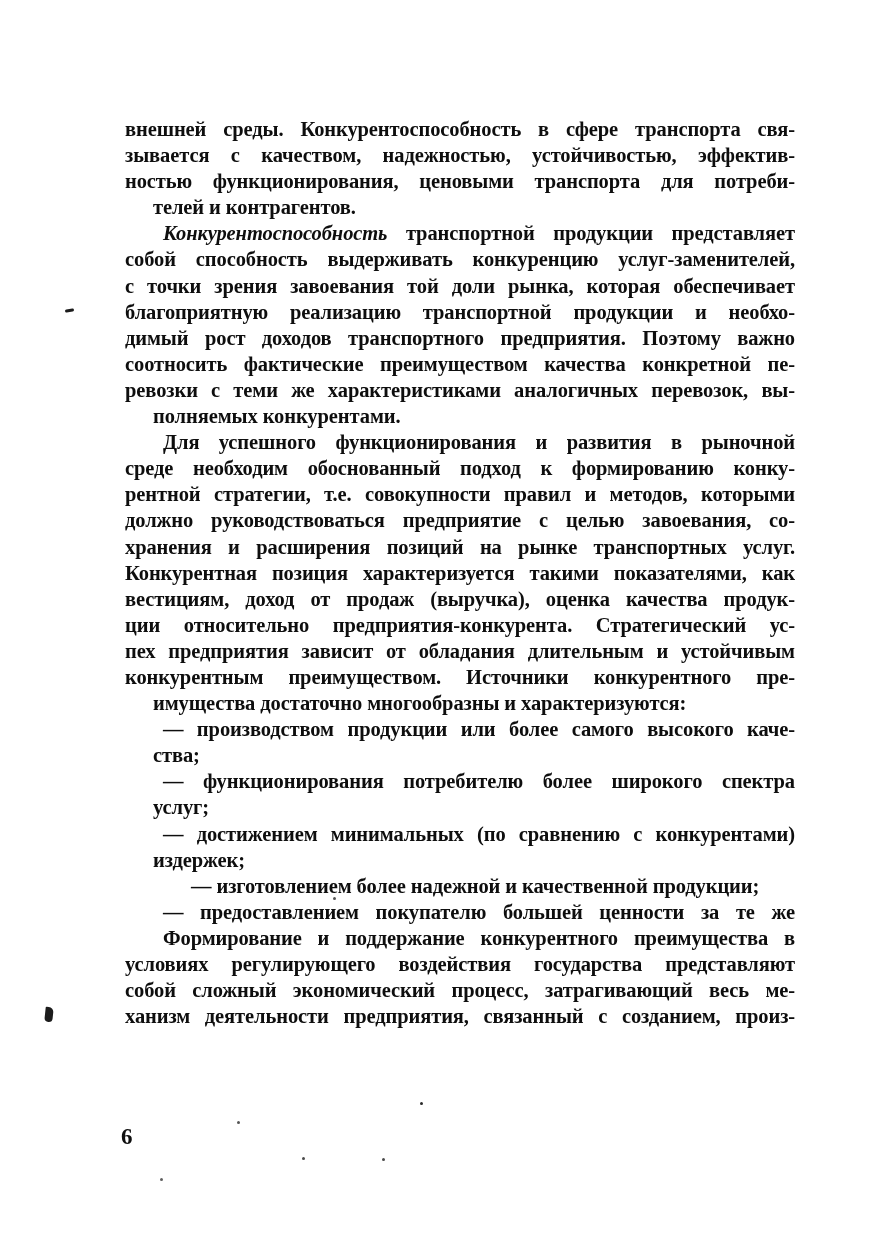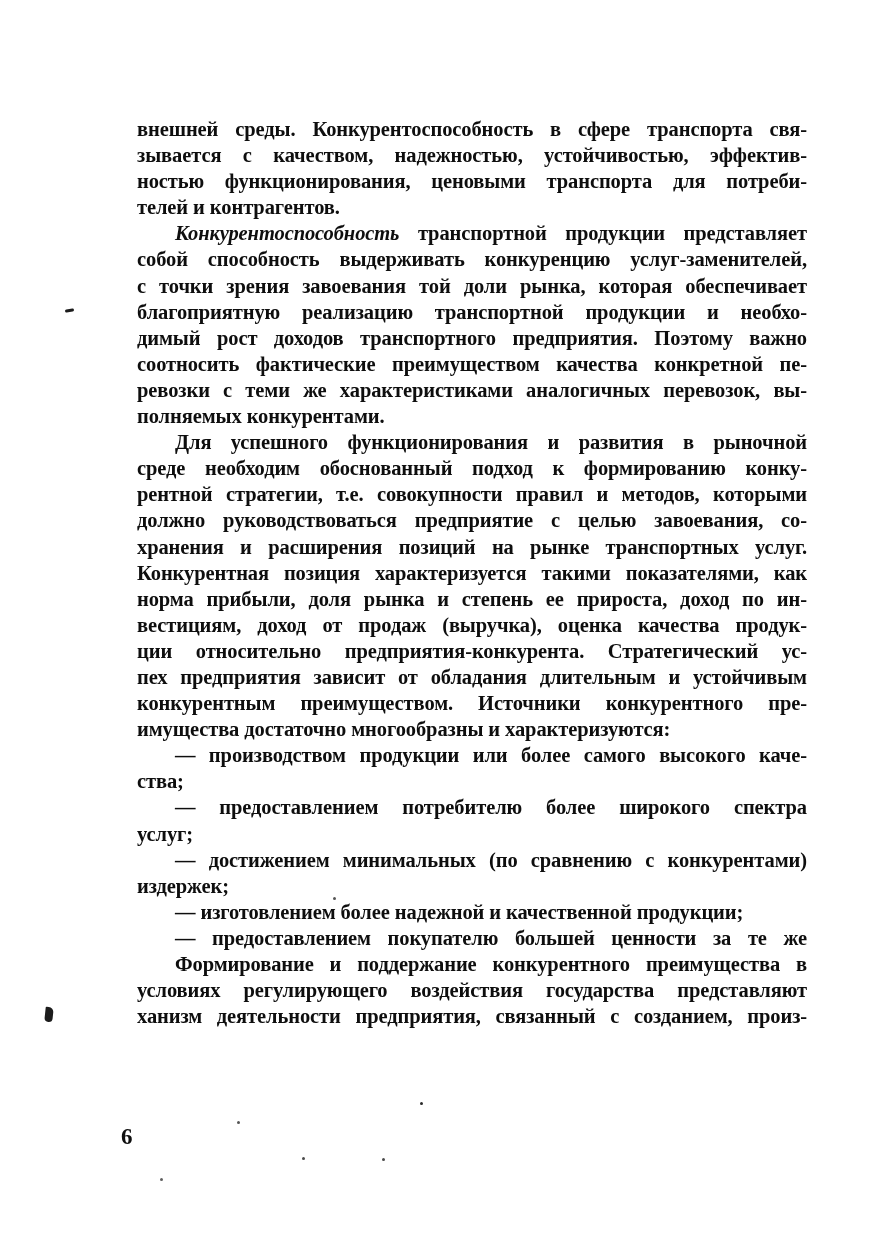--- a/index.html
+++ b/index.html
@@ -10,41 +10,42 @@
   body {
     position: relative;
     width: 881px;
     height: 1244px;
     overflow: hidden;
     font-family: "Liberation Serif", "DejaVu Serif", serif;
     color: #0e0e0e;
   }
   .text-column {
     position: absolute;
-    left: 137px;
+    left: 125px;
     top: 116px;
     width: 670px;
   }
   .para {
     margin: 0;
     padding: 0;
   }
   .line {
     height: 26.1px;
     line-height: 26.1px;
     font-size: 20.5px;
     font-weight: 600;
     letter-spacing: -0.1px;
     white-space: normal;
     text-align: justify;
     text-align-last: justify;
     overflow: hidden;
   }
   .line.last {
     text-align-last: left;
+    margin-left: 28px;
   }
   .line.indent {
     padding-left: 38px;
   }
   .line i {
   }
   .page-number {
     position: absolute;
     left: 121px;
     top: 1122px;
@@ -101,48 +102,48 @@
       <div class="line">ревозки с теми же характеристиками аналогичных перевозок, вы-</div>
       <div class="line last">полняемых конкурентами.</div>
     </div>
     <div class="para">
       <div class="line indent">Для успешного функционирования и развития в рыночной</div>
       <div class="line">среде необходим обоснованный подход к формированию конку-</div>
       <div class="line">рентной стратегии, т.е. совокупности правил и методов, которыми</div>
       <div class="line">должно руководствоваться предприятие с целью завоевания, со-</div>
       <div class="line">хранения и расширения позиций на рынке транспортных услуг.</div>
       <div class="line">Конкурентная позиция характеризуется такими показателями, как</div>
-      <div class="line">норма прибыли, доля рынка и степень ее прироста, доход по ин-</div>
       <div class="line">вестициям, доход от продаж (выручка), оценка качества продук-</div>
       <div class="line">ции относительно предприятия-конкурента. Стратегический ус-</div>
       <div class="line">пех предприятия зависит от обладания длительным и устойчивым</div>
       <div class="line">конкурентным преимуществом. Источники конкурентного пре-</div>
       <div class="line last">имущества достаточно многообразны и характеризуются:</div>
     </div>
     <div class="para">
       <div class="line indent">— производством продукции или более самого высокого каче-</div>
       <div class="line last">ства;</div>
     </div>
     <div class="para">
-      <div class="line indent">— предоставлением потребителю более широкого спектра</div>
+      <div class="line indent">— функционирования потребителю более широкого спектра</div>
       <div class="line last">услуг;</div>
     </div>
     <div class="para">
       <div class="line indent">— достижением минимальных (по сравнению с конкурентами)</div>
       <div class="line last">издержек;</div>
     </div>
     <div class="para">
       <div class="line last indent">— изготовлением более надежной и качественной продукции;</div>
     </div>
     <div class="para">
       <div class="line indent">— предоставлением покупателю большей ценности за те же</div>
     </div>
     <div class="para">
       <div class="line indent">Формирование и поддержание конкурентного преимущества в</div>
       <div class="line">условиях регулирующего воздействия государства представляют</div>
+      <div class="line">собой сложный экономический процесс, затрагивающий весь ме-</div>
       <div class="line">ханизм деятельности предприятия, связанный с созданием, произ-</div>
     </div>
   </main>
 
 <div class="page-number">6</div>
 
 <span class="mark dash-margin"></span>
 <span class="mark blob-margin"></span>
 <span class="speck s1"></span>
 <span class="speck s2"></span>

